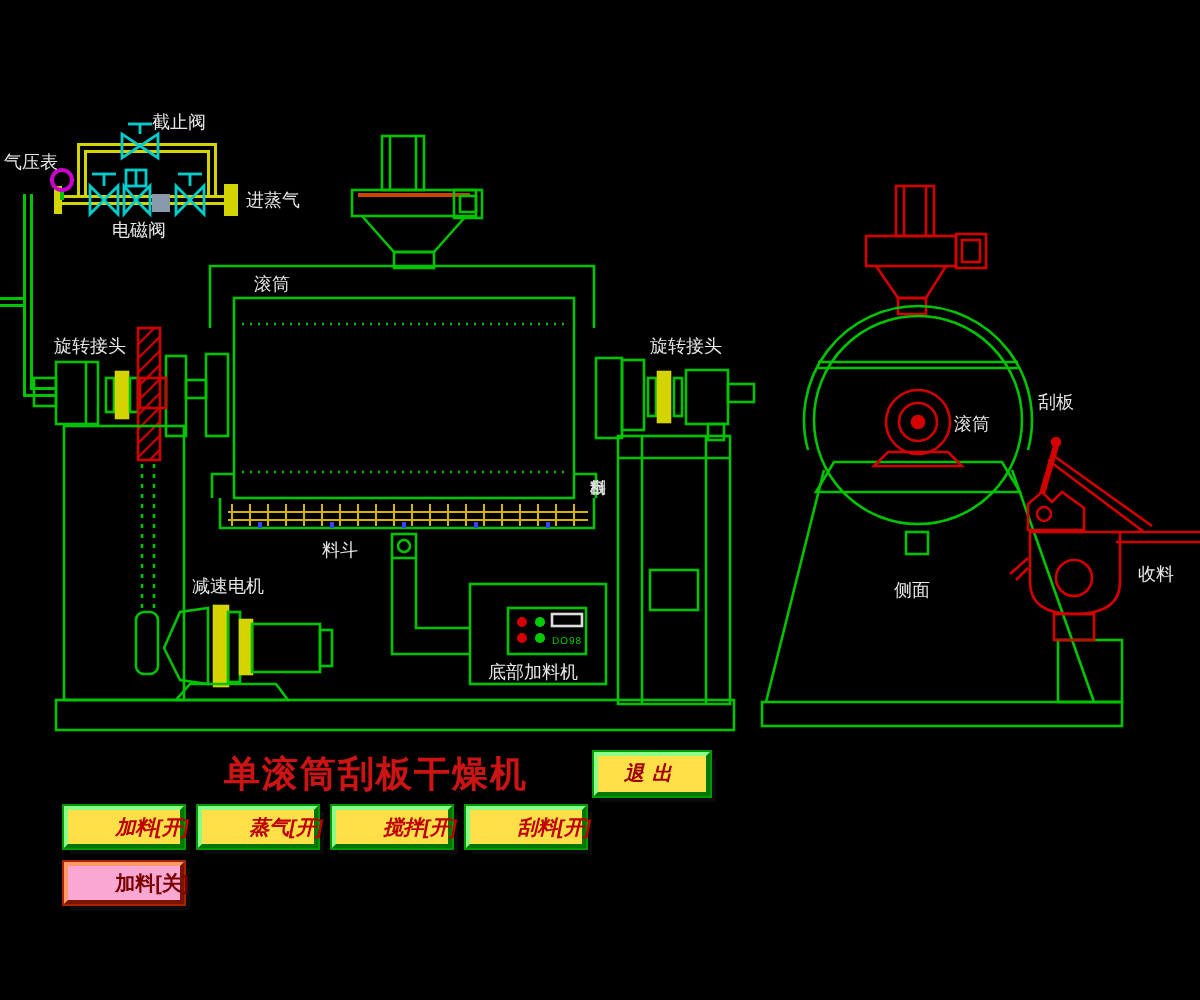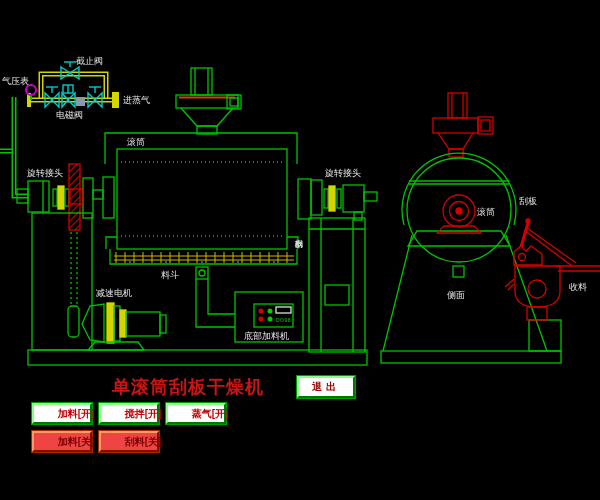--- a/index.html
+++ b/index.html
@@ -7,24 +7,24 @@
           font-family:"Liberation Sans",sans-serif;}
   svg{position:absolute;left:0;top:0;}
   .lbl{font-size:9px;fill:#e6e6e6;}
   .tiny{font-size:5px;fill:#00cc00;letter-spacing:.5px;}
   .vlabel{position:absolute;left:294px;top:233px;writing-mode:vertical-rl;text-orientation:upright;
           font-size:8px;color:#dddddd;line-height:1;}
   .title{position:absolute;left:112px;top:375px;font-size:18px;font-weight:bold;
          color:#cc1414;letter-spacing:1px;white-space:nowrap;}
   .btn{box-sizing:border-box;width:60px;height:21px;display:flex;align-items:center;justify-content:center;
        font-size:10px;font-weight:bold;cursor:pointer;white-space:nowrap;}
-  .btn-on{background:#ffffff;color:#c00000;
+  .btn-on{background:#fde047;color:#c00000;
           border:2px solid;border-color:#88ff88 #007700 #007700 #88ff88;
-          box-shadow:0 0 0 1px #009900,3px 3px 0 #0b0b0b;}
-  .btn-off{background:#ef4444;color:#7a0000;
+          box-shadow:0 0 0 1px #009900,3px 3px 0 #0b0b0b;font-style:italic;}
+  .btn-off{background:#f9a8d4;color:#7a0000;
            border:2px solid;border-color:#ff9966 #7a1400 #7a1400 #ff9966;
            box-shadow:0 0 0 1px #aa2200,3px 3px 0 #0b0b0b;}
   .btn-exit{position:absolute;left:297px;top:376px;width:58px;height:22px;color:#a00000;letter-spacing:4px;}
   .btn-row{position:absolute;left:32px;display:flex;}
   .btn-row .btn{margin-right:7px;padding-left:28px;}
   .row-on{top:403px;}
   .row-off{top:431px;}
 </style>
 </head>
 <body>
@@ -283,22 +283,22 @@
 </svg>
 
 <div class="vlabel">出料刮板</div>
 
 <div class="title">单滚筒刮板干燥机</div>
 
 <div class="btn btn-on btn-exit">退出</div>
 
 <div class="btn-row row-on">
   <div class="btn btn-on">加料[开]</div>
+  <div class="btn btn-on">蒸气[开]</div>
   <div class="btn btn-on">搅拌[开]</div>
-  <div class="btn btn-on">蒸气[开]</div>
+  <div class="btn btn-on">刮料[开]</div>
 </div>
 
 <div class="btn-row row-off">
   <div class="btn btn-off">加料[关]</div>
-  <div class="btn btn-off">刮料[关]</div>
 </div>
 
 </div>
 
 </body></html>

